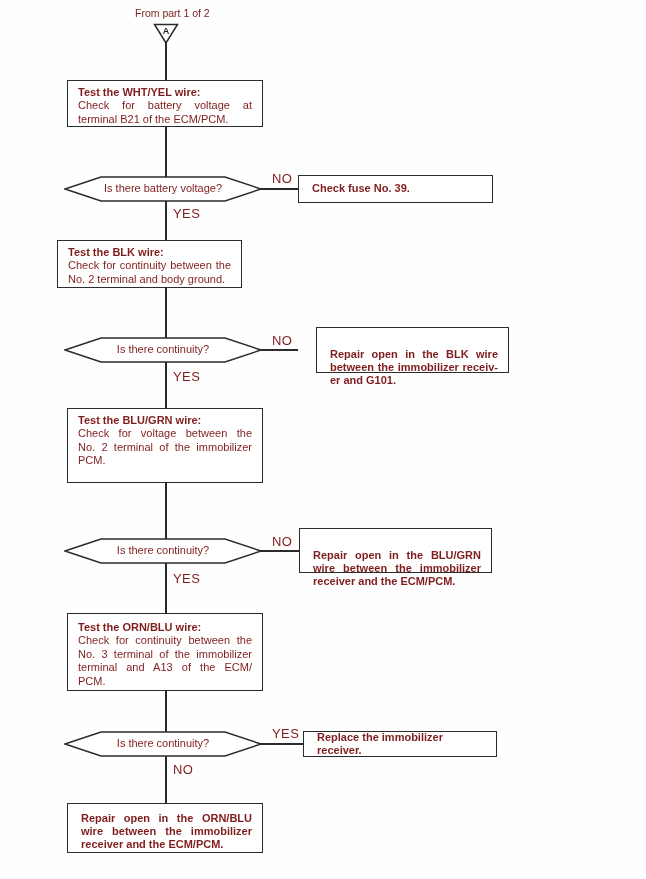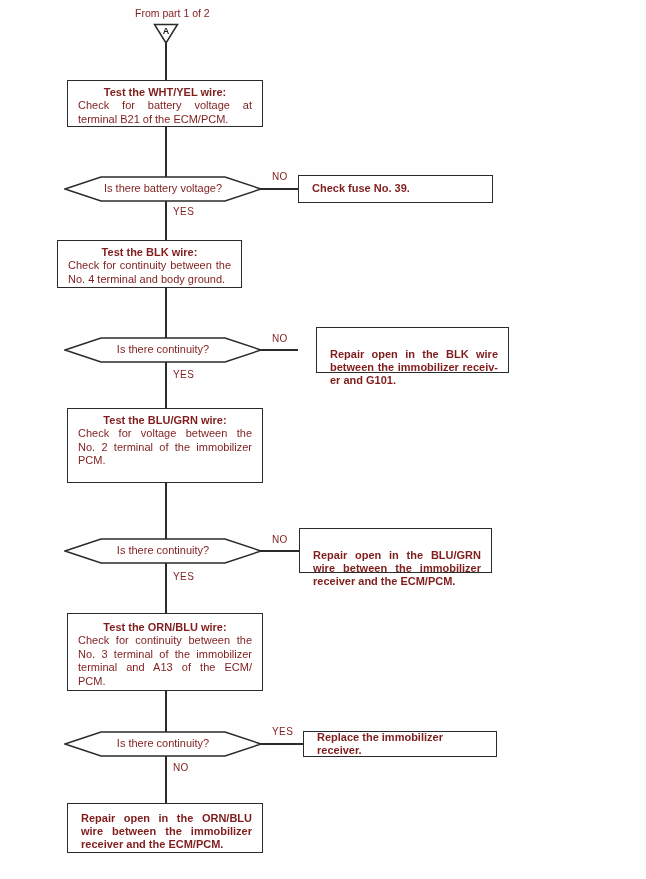--- a/index.html
+++ b/index.html
@@ -9,38 +9,38 @@
   }
   
   .vline { position:absolute; width:1.6px; background:#2b2b2b; z-index:1; }
   .hline { position:absolute; height:1.6px; background:#2b2b2b; z-index:1; }
   
   .pbox {
     position:absolute; box-sizing:border-box; background:#ffffff;
     border:1.6px solid #2b2b2b; padding:5px 10px 0 10px;
     font-size:11px; line-height:13.4px; z-index:2;
   }
-  .pbox .title { font-weight:bold;text-align:center; }
+  .pbox .title { font-weight:bold; }
   .abox {
     position:absolute; box-sizing:border-box; background:#ffffff;
     border:1.6px solid #2b2b2b; padding:20px 10px 0 13px;
     font-size:11px; line-height:13.2px; font-weight:bold; z-index:2;
   }
   .abox.single { display:flex; align-items:center; padding-top:0; }
   .jl { text-align:justify; text-align-last:justify; }
   
   .dec { position:absolute; width:198px; height:26px; z-index:2; }
   .dec svg { position:absolute; left:0; top:0; }
   .dec .q {
     position:absolute; left:0; top:0; right:0; bottom:0;
     display:flex; align-items:center; justify-content:center;
     font-size:11px; padding-bottom:2px;
   }
   
-  .lbl { position:absolute; font-size:10px; z-index:2; letter-spacing:0.4px; }
+  .lbl { position:absolute; font-size:13px; z-index:2; letter-spacing:0.4px; }
   
   .from-lbl { position:absolute; font-size:10.5px; z-index:2; }
   .tri { position:absolute; z-index:2; }
 </style>
 </head>
 <body>
 
 <div class="page">
 
   <div class="from-lbl" style="left:135px; top:7px;">From part 1 of 2</div>
@@ -73,21 +73,21 @@
   <div class="lbl" style="left:272px; top:171px;">NO</div>
   <div class="lbl" style="left:173px; top:206px;">YES</div>
 
   <div class="abox single" style="left:298px; top:175px; width:195px; height:28px;">
     <div>Check fuse No. 39.</div>
   </div>
 
   <div class="pbox" style="left:57px; top:240px; width:185px; height:48px;">
     <div class="title">Test the BLK wire:</div>
     <div class="jl">Check for continuity between the</div>
-    <div>No. 4 terminal and body ground.</div>
+    <div>No. 2 terminal and body ground.</div>
   </div>
 
   <div class="dec" style="left:64px; top:337px;">
     <svg width="198" height="26" viewBox="0 0 198 26">
       <polygon points="1,13 37,1 161,1 197,13 161,25 37,25" fill="#ffffff" stroke="#2b2b2b" stroke-width="1.5"></polygon>
     </svg>
     <div class="q">Is there continuity?</div>
   </div>
   <div class="lbl" style="left:272px; top:333px;">NO</div>
   <div class="lbl" style="left:173px; top:369px;">YES</div>

